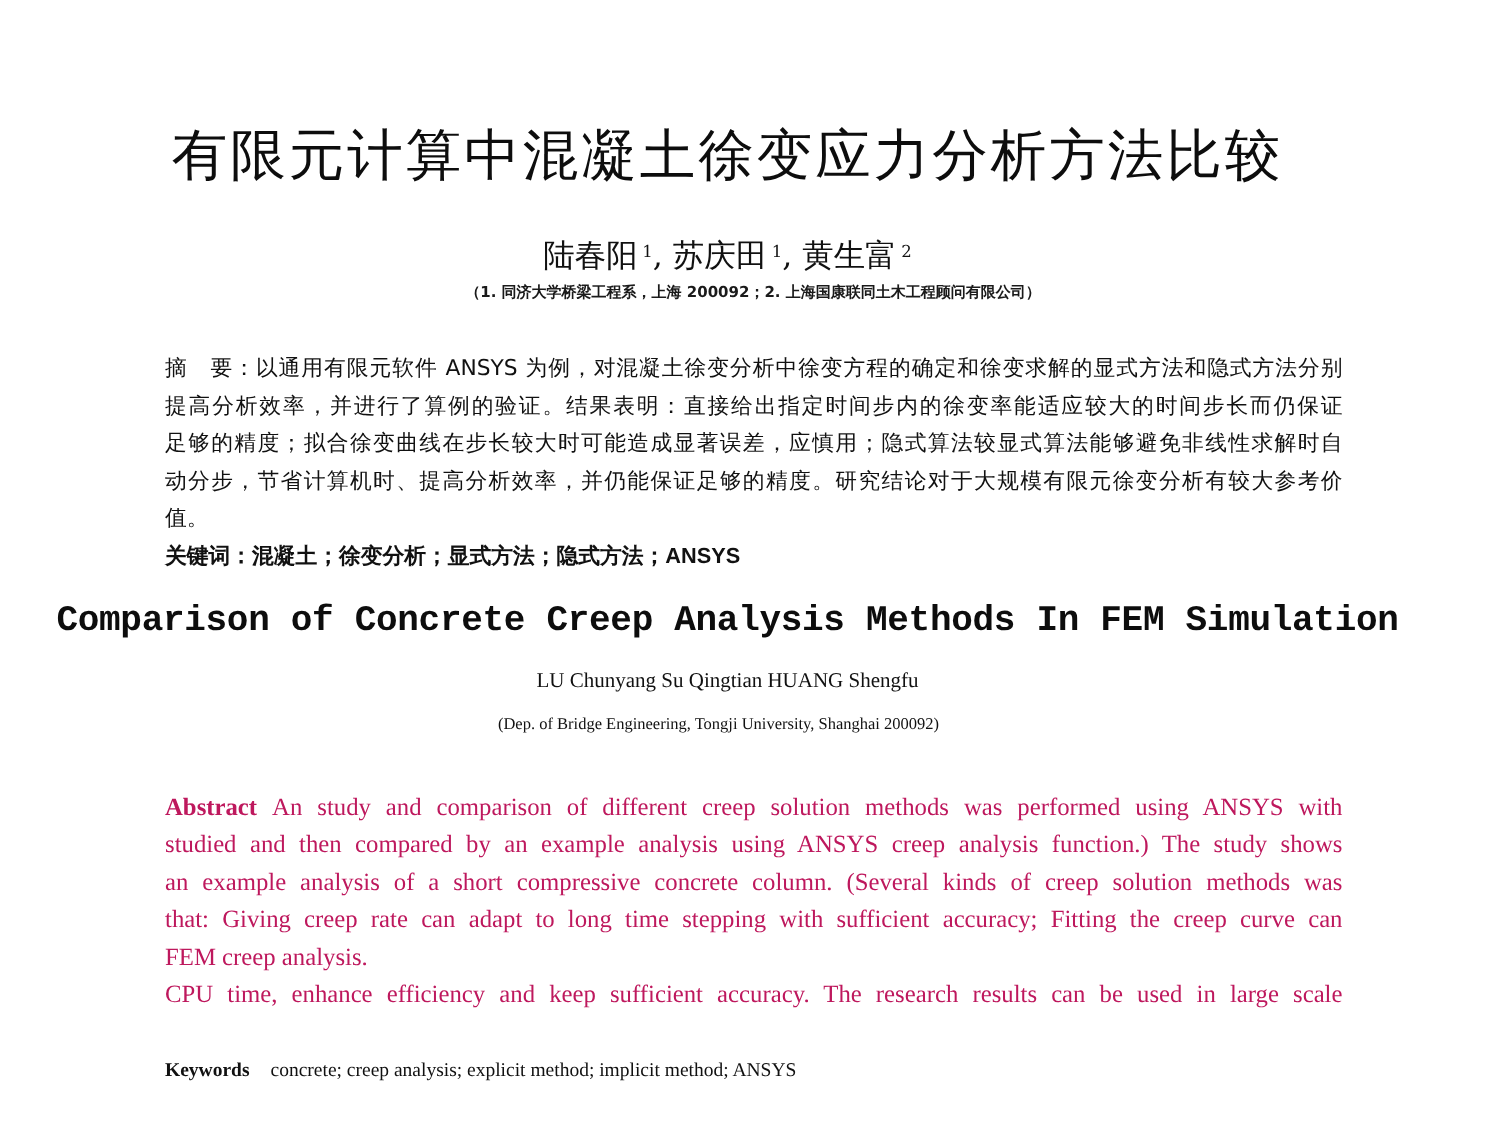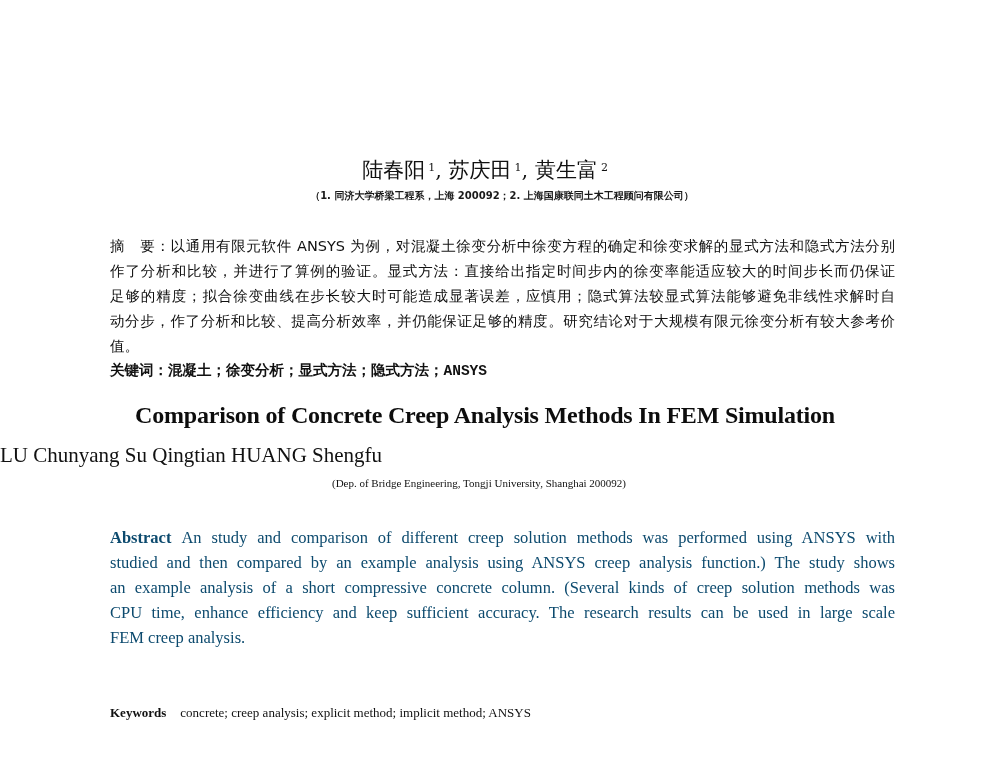--- a/index.html
+++ b/index.html
@@ -90,48 +90,49 @@
     .cn-line.last {
       text-align-last: left;
     }
     .cn-label {
       display: inline;
     }
     .cn-keywords {
       position: absolute;
       left: 110px;
       top: 359px;
+      font-family: Liberation Sans, sans-serif;
+      font-size: 14.5px;
+      font-weight: bold;
+      line-height: 25px;
+      color: #111;
+      white-space: nowrap;
+    }
+    .en-title {
+      position: absolute;
+      left: 0; width: 1000px;
+      top: 398px;
+      text-align: center;
       font-family: Liberation Mono, monospace;
-      font-size: 14.5px;
-      font-weight: bold;
-      line-height: 25px;
-      color: #111;
-      white-space: nowrap;
-    }
-    .en-title {
-      position: absolute;
-      left: 0; width: 1000px;
-      top: 398px;
-      text-align: center;
-      font-family: Liberation Serif, serif;
       font-size: 24px;
       font-weight: bold;
       line-height: 34px;
       color: #0d0d0d;
       margin: 0;
       padding-right: 30px;
       box-sizing: border-box;
       letter-spacing: -0.2px;
     }
     .en-authors {
       position: absolute;
       left: 0; width: 1000px;
       top: 443px;
-      font-family: "Liberation Serif", serif;
-      font-size: 21px;
+      text-align: center;
+      font-family: "Liberation Serif", serif;
+      font-size: 14px;
       line-height: 24px;
       color: #111;
       padding-right: 30px;
       box-sizing: border-box;
     }
     .en-affil {
       position: absolute;
       left: 0; width: 1000px;
       top: 475px;
       text-align: center;
@@ -143,21 +144,21 @@
       box-sizing: border-box;
     }
     .en-abstract {
       position: absolute;
       left: 110px;
       top: 525px;
       width: 785px;
       font-family: "Liberation Serif", serif;
       font-size: 16.5px;
       line-height: 25px;
-      color: #0c4a6e;
+      color: #be185d;
     }
     .en-line {
       display: block;
       white-space: nowrap;
       text-align: justify;
       text-align-last: justify;
       height: 25px;
     }
     .en-line.last {
       text-align-last: left;
@@ -178,52 +179,54 @@
     }
     .en-keywords .en-label {
       margin-right: 14px;
     }
   </style>
 </head>
 <body>
 
 <div class="page">
 
+  <h1 class="cn-title">有限元计算中混凝土徐变应力分析方法比较</h1>
 
   <div class="cn-authors">
     <span>陆春阳</span><sup>1</sup><span>,</span>
     <span>苏庆田</span><sup>1</sup><span>,</span>
     <span>黄生富</span><sup>2</sup>
   </div>
 
   <div class="cn-affil">（1. 同济大学桥梁工程系，上海 200092；2. 上海国康联同土木工程顾问有限公司）</div>
 
   <div class="cn-abstract">
     <span class="cn-line"><span class="cn-label">摘　要：</span><span>以通用有限元软件 ANSYS 为例，对混凝土徐变分析中徐变方程的确定和徐变求解的显式方法和隐式方法分别</span></span>
-    <span class="cn-line">作了分析和比较，并进行了算例的验证。显式方法：直接给出指定时间步内的徐变率能适应较大的时间步长而仍保证</span>
+    <span class="cn-line">提高分析效率，并进行了算例的验证。结果表明：直接给出指定时间步内的徐变率能适应较大的时间步长而仍保证</span>
     <span class="cn-line">足够的精度；拟合徐变曲线在步长较大时可能造成显著误差，应慎用；隐式算法较显式算法能够避免非线性求解时自</span>
-    <span class="cn-line">动分步，作了分析和比较、提高分析效率，并仍能保证足够的精度。研究结论对于大规模有限元徐变分析有较大参考价</span>
+    <span class="cn-line">动分步，节省计算机时、提高分析效率，并仍能保证足够的精度。研究结论对于大规模有限元徐变分析有较大参考价</span>
     <span class="cn-line last">值。</span>
   </div>
 
   <div class="cn-keywords">
     <span>关键词：</span><span>混凝土；徐变分析；显式方法；隐式方法；ANSYS</span>
   </div>
 
   <h2 class="en-title">Comparison of Concrete Creep Analysis Methods In FEM Simulation</h2>
 
   <div class="en-authors">LU Chunyang Su Qingtian HUANG Shengfu</div>
 
   <div class="en-affil">(Dep. of Bridge Engineering, Tongji University, Shanghai 200092)</div>
 
   <div class="en-abstract">
     <span class="en-line"><span class="en-label">Abstract</span><span>An study and comparison of different creep solution methods was performed using ANSYS with</span></span>
     <span class="en-line">studied and then compared by an example analysis using ANSYS creep analysis function.) The study shows</span>
     <span class="en-line">an example analysis of a short compressive concrete column. (Several kinds of creep solution methods was</span>
+    <span class="en-line">that: Giving creep rate can adapt to long time stepping with sufficient accuracy; Fitting the creep curve can</span>
+    <span class="en-line last">FEM creep analysis.</span>
     <span class="en-line">CPU time, enhance efficiency and keep sufficient accuracy. The research results can be used in large scale</span>
-    <span class="en-line last">FEM creep analysis.</span>
   </div>
 
   <div class="en-keywords">
     <span class="en-label">Keywords</span><span>concrete; creep analysis; explicit method; implicit method; ANSYS</span>
   </div>
 
 </div>
 
 </body></html>

